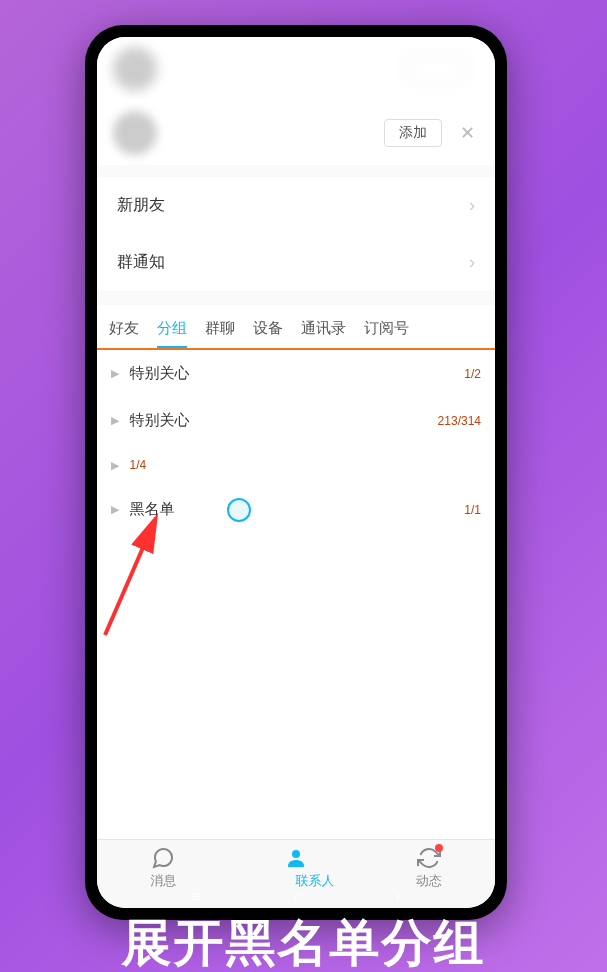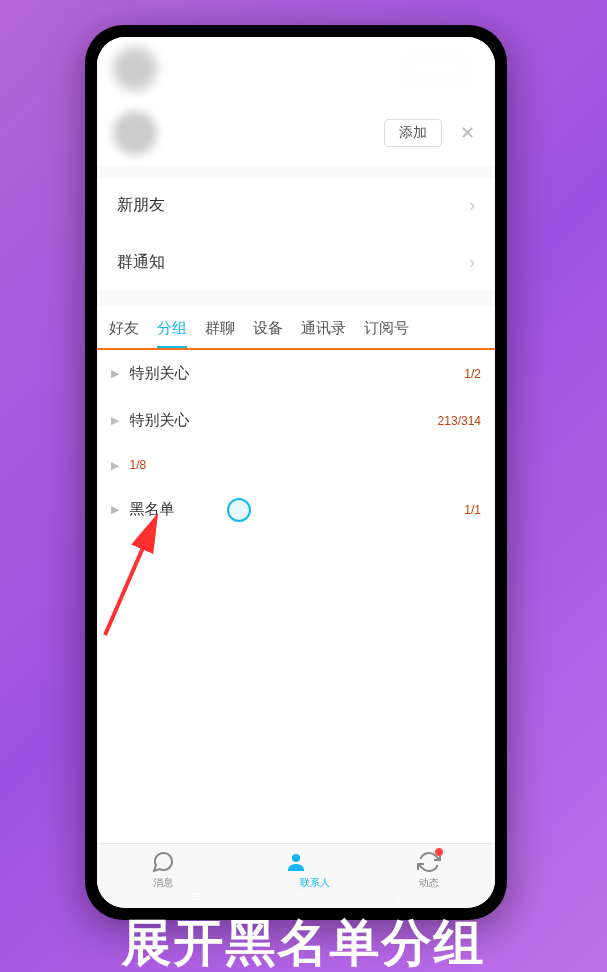--- a/index.html
+++ b/index.html
@@ -180,21 +180,21 @@
       flex-direction: column;
       align-items: center;
       gap: 2px;
     }
     .nav-icon {
       width: 24px;
       height: 24px;
       position: relative;
     }
     .nav-label {
-      font-size: 10px;
+      font-size: 13px;
       color: #888;
     }
     .nav-item.active .nav-label {
       color: #12b7f5;
       padding-left: 38px;
     }
     .red-dot {
       position: absolute;
       top: -2px;
       right: -2px;
@@ -289,21 +289,21 @@
         <span class="group-name">特别关心</span>
         <span class="group-count">1/2</span>
       </div>
       <div class="group-row">
         <span class="triangle">▶</span>
         <span class="group-name">特别关心</span>
         <span class="group-count">213/314</span>
       </div>
       <div class="group-row">
         <span class="triangle">▶</span>
-        <span class="group-count">1/8</span>
+        <span class="group-count">1/4</span>
       </div>
       <div class="group-row">
         <span class="triangle">▶</span>
         <span class="group-name">黑名单</span>
         <div class="tap-indicator"></div>
         <span class="group-count">1/1</span>
       </div>
     </div>
 
     <div class="bottom-nav">

